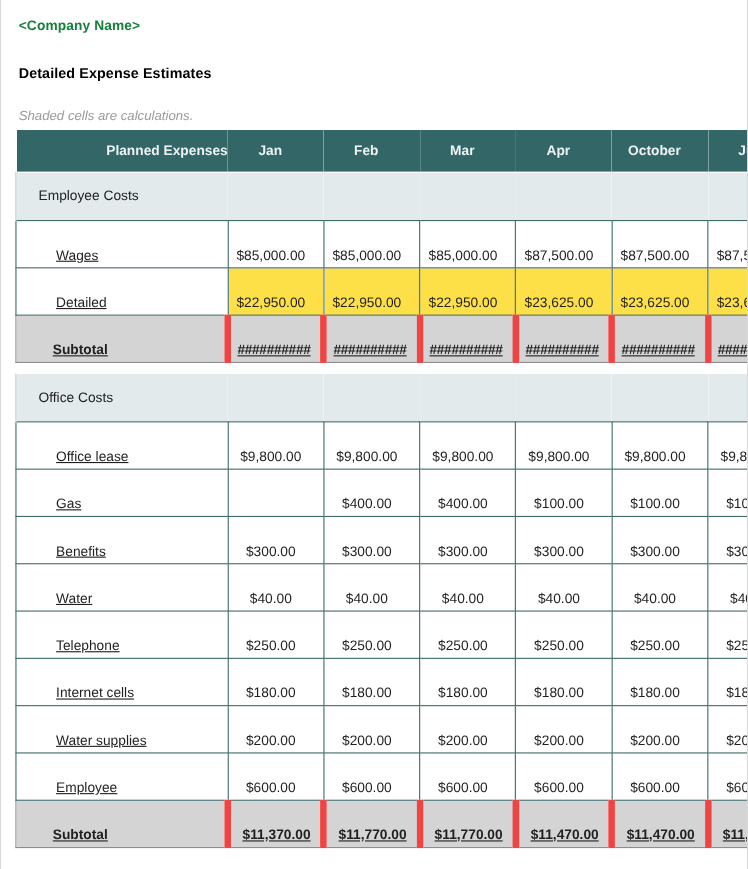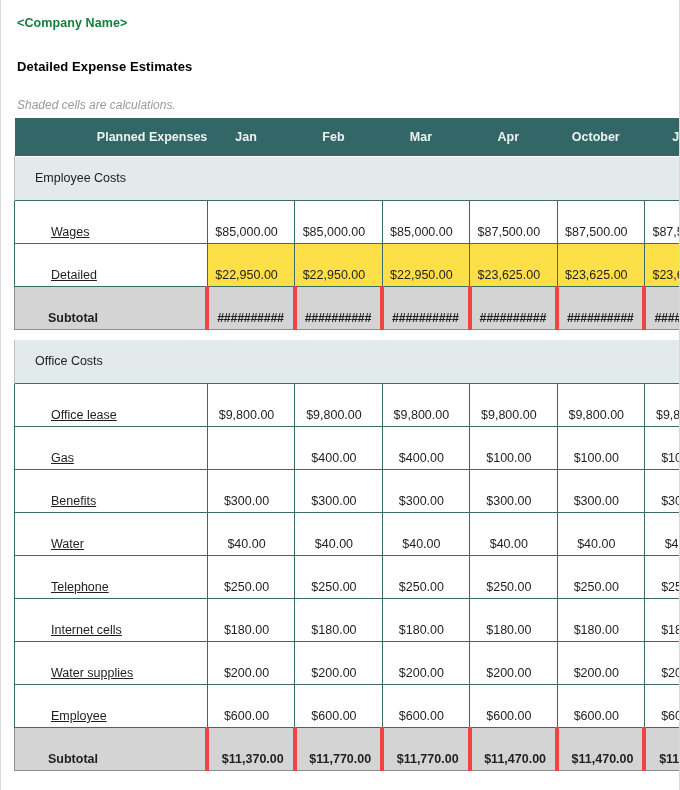--- a/index.html
+++ b/index.html
@@ -151,25 +151,26 @@
   }
 
   
   td.shaded { background: #fde047; }
 
   
   tr.subtotal-row td {
     background: #d4d4d4;
     height: 43px;
     border-bottom: 1px solid #8d8d8d;
-    border-right: 4px solid #ef4444;
+    border-right: 6px solid #ef4444;
     border-top: 1px solid #1d1d1d;
     font-weight: bold;
     padding-bottom: 4px;
     color: #1f1f1f;
+    text-decoration: underline;
   }
   tr.subtotal-row td.d-label {
     text-align: left;
     padding-left: 33px;
     border-left: 1px solid #8d8d8d;
   }
   tr.subtotal-row td.d-val {
     text-align: right;
     padding-right: 9px;
   }

